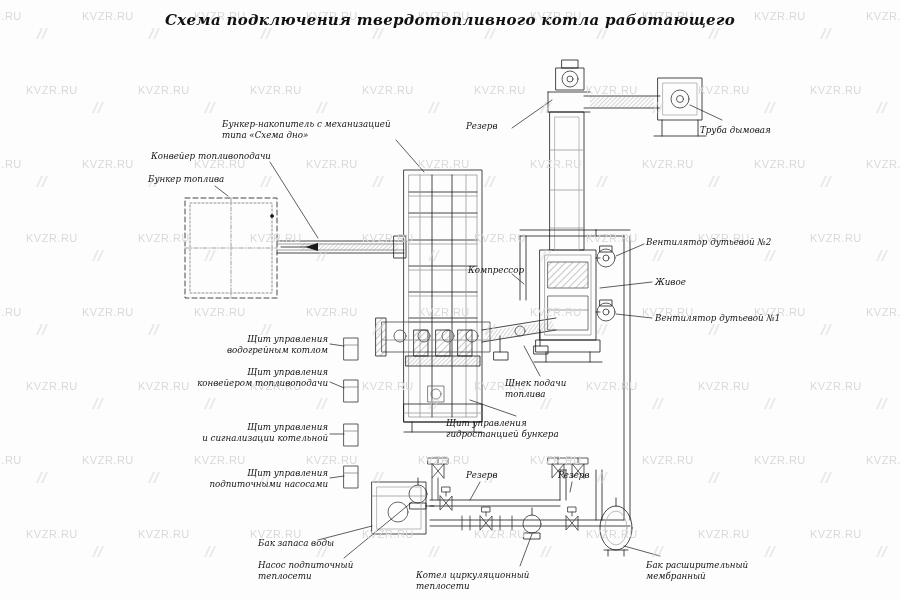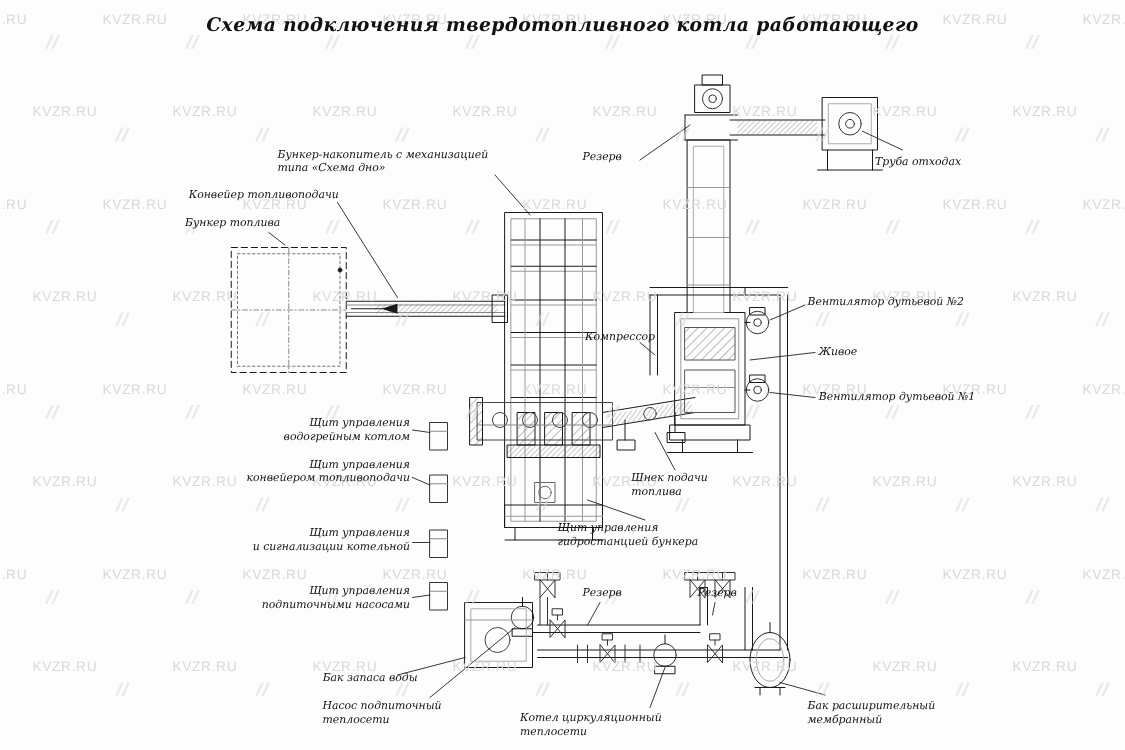--- a/index.html
+++ b/index.html
@@ -373,21 +373,21 @@
       </g>
     </g>
   </svg>
 
   <div id="labels">
     <div class="lbl" style="left:222px;top:119px;width:200px;">Бункер-накопитель с механизацией
 типа «Схема дно»</div>
     <div class="lbl" style="left:151px;top:151px;width:170px;">Конвейер топливоподачи</div>
     <div class="lbl" style="left:148px;top:174px;width:120px;">Бункер топлива</div>
     <div class="lbl" style="left:466px;top:121px;width:80px;">Резерв</div>
-    <div class="lbl" style="left:700px;top:125px;width:110px;">Труба отходах</div>
+    <div class="lbl" style="left:700px;top:125px;width:110px;">Труба дымовая</div>
     <div class="lbl" style="left:646px;top:237px;width:170px;">Вентилятор дутьевой №2</div>
     <div class="lbl" style="left:655px;top:277px;width:60px;">Живое</div>
     <div class="lbl" style="left:655px;top:313px;width:170px;">Вентилятор дутьевой №1</div>
     <div class="lbl" style="left:468px;top:265px;width:90px;">Компрессор</div>
     <div class="lbl" style="left:505px;top:378px;width:100px;">Шнек подачи
 топлива</div>
     <div class="lbl r" style="left:190px;top:334px;width:138px;">Щит управления
 водогрейным котлом</div>
     <div class="lbl r" style="left:158px;top:367px;width:170px;">Щит управления
 конвейером топливоподачи</div>

